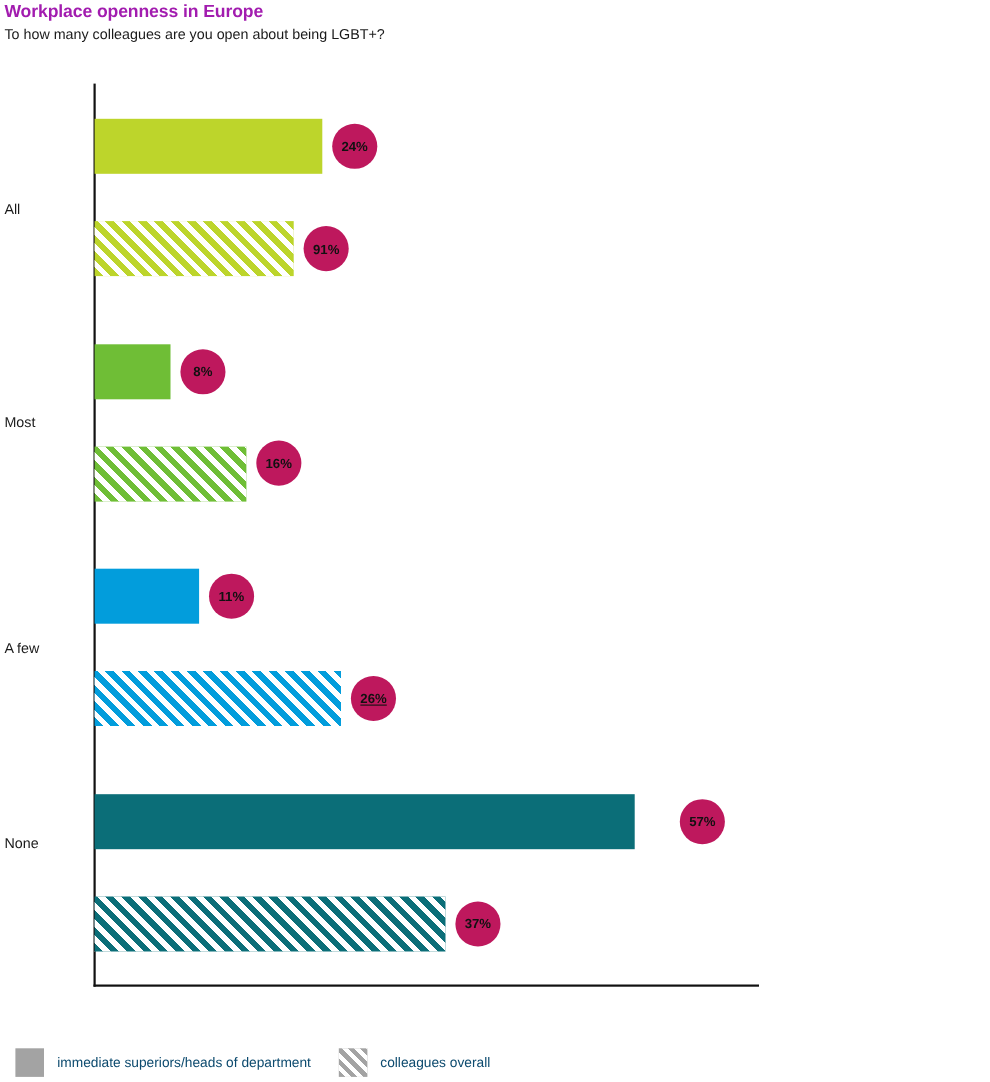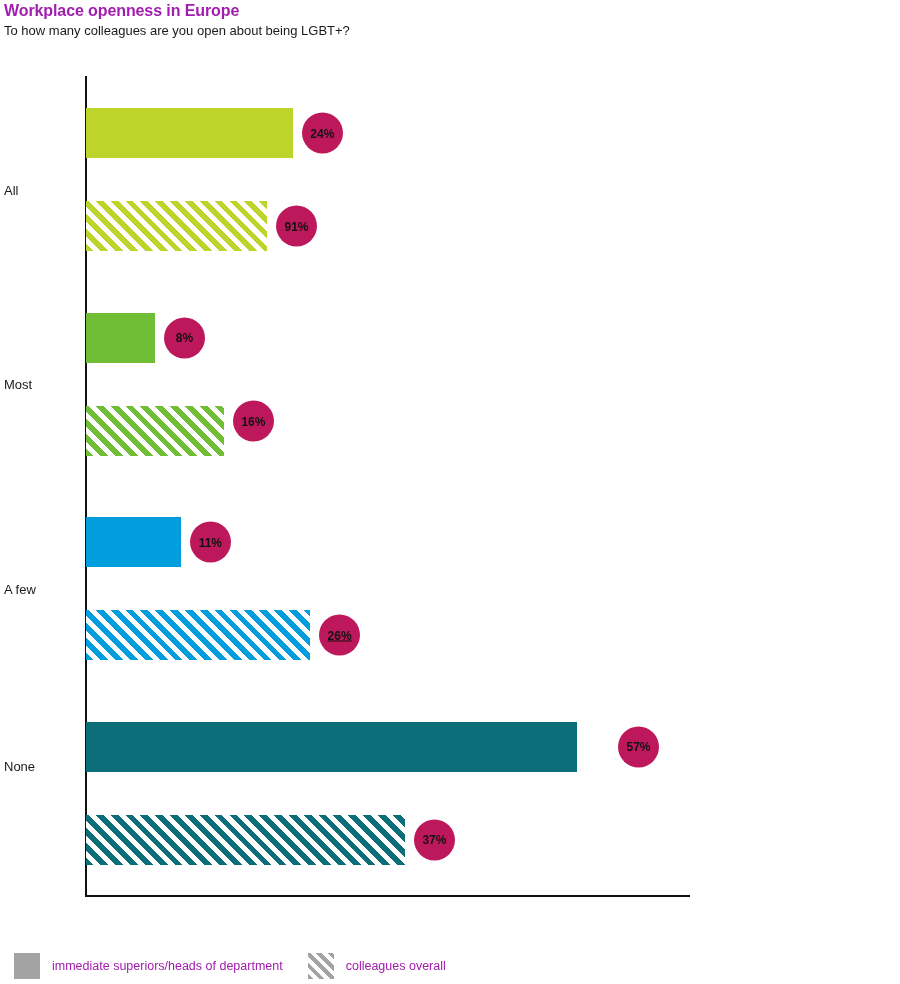--- a/index.html
+++ b/index.html
@@ -131,21 +131,21 @@
         45deg,
         rgba(255,255,255,0) 0px,
         rgba(255,255,255,0) 4px,
         #ffffff 4px,
         #ffffff 8px
       );
   }
   .legend-label {
     margin-left: 12px;
     font-size: 12.5px;
-    color: #a21caf;
+    color: #0c4a6e;
     white-space: nowrap;
   }
   .legend-item + .legend-item {
     margin-left: 25px;
   }
 </style>
 </head>
 <body>
 
 <div id="chart-title">Workplace openness in Europe</div>

